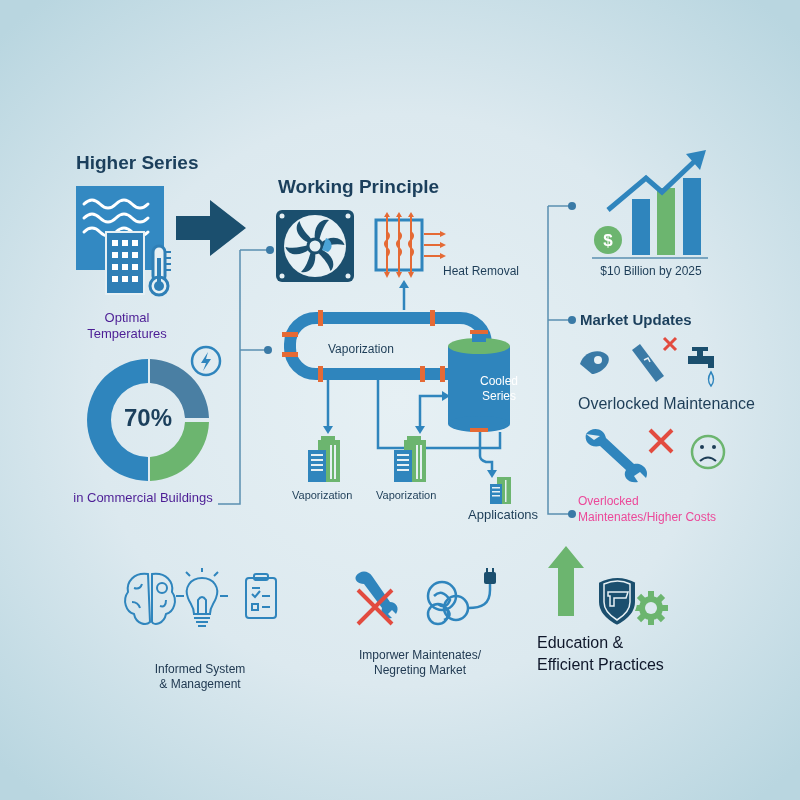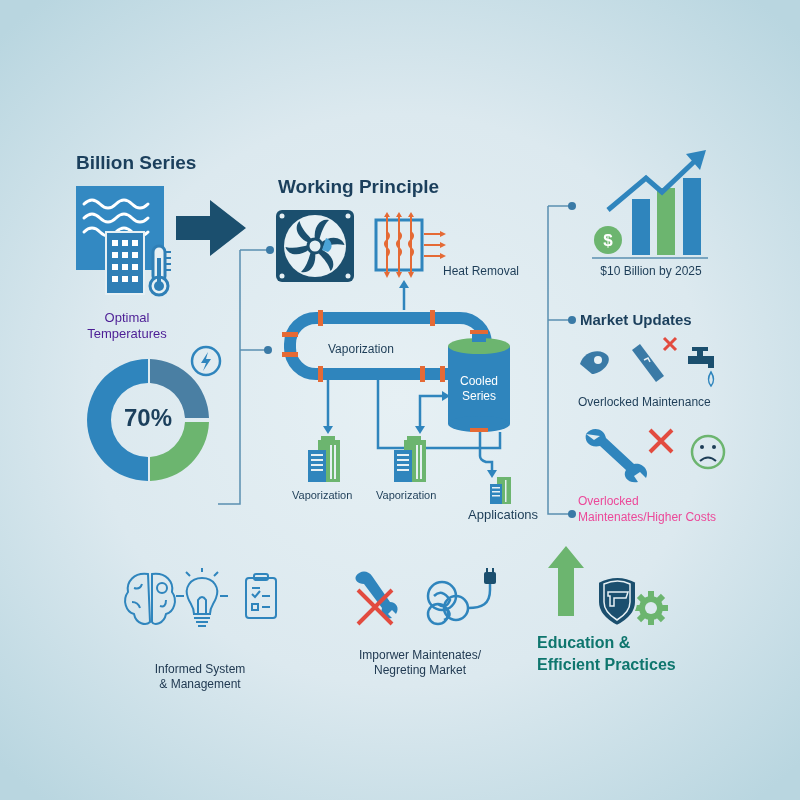--- a/index.html
+++ b/index.html
@@ -6,27 +6,27 @@
   body {
     width: 800px; height: 800px; overflow: hidden; position: relative;
     font-family: "Liberation Sans", "DejaVu Sans", sans-serif;
     background: radial-gradient(ellipse 70% 65% at 50% 50%, #e6f0f4 0%, #dce9ef 55%, #b9d6e0 100%);
     color: #1d3d57;
   }
   .abs { position: absolute; }
   .h-title { font-weight: 700; font-size: 19px; color: #1b3f5c; }
   .label { font-size: 12px; color: #213a52; text-align: center; line-height: 15px; }
   .label-md { font-size: 13px; color: #4c1d95; line-height: 16px; }
-  .label-bold { font-weight: 700; font-size: 16px; color: #0f766e; line-height: 22px; }
+  .label-bold { font-weight: 400; font-size: 16px; color: #0f172a; line-height: 22px; }
   svg { display: block; overflow: visible; }
 </style>
 </head>
 <body>
 
-<div class="abs h-title" style="left:76px;top:152px;">Billion Series</div>
+<div class="abs h-title" style="left:76px;top:152px;">Higher Series</div>
 
 <div class="abs" style="left:76px;top:186px;">
   <svg width="110" height="110" viewBox="0 0 110 110">
     <rect x="0" y="0" width="88" height="84" fill="#3389c2"></rect>
     <g fill="none" stroke="#ffffff" stroke-width="3" stroke-linecap="round">
       <path d="M8 18 q8 -8 16 0 t16 0 t16 0 t16 0"></path>
       <path d="M8 32 q8 -8 16 0 t16 0 t16 0 t16 0"></path>
       <path d="M8 46 q8 -8 16 0 t16 0 t16 0 t16 0"></path>
     </g>
     <rect x="30" y="46" width="38" height="62" fill="#2f7fb6" stroke="#e6f0f4" stroke-width="2"></rect>
@@ -80,20 +80,21 @@
 <div class="abs" style="left:86px;top:404px;width:124px;text-align:center;font-size:24px;font-weight:700;color:#1b3f5c;">70%</div>
 
 <div class="abs" style="left:189px;top:344px;">
   <svg width="34" height="34" viewBox="0 0 34 34">
     <circle cx="17" cy="17" r="14" fill="none" stroke="#2f85bd" stroke-width="2.5"></circle>
     <path d="M19 8 L12 19 H17 L14 27 L22 15 H17 Z" fill="#2f85bd"></path>
   </svg>
 </div>
 
 <div class="abs label-md" style="left:58px;top:490px;width:170px;text-align:center;">
+  <div>in Commercial Buildings</div>
 </div>
 
 <div class="abs" style="left:218px;top:248px;">
   <svg width="60" height="260" viewBox="0 0 60 260">
     <g stroke="#5a8fb0" stroke-width="1.5" fill="none">
       <path d="M22 2 H52"></path>
         <path d="M22 2 V256 H0"></path>
         <path d="M22 102 H48"></path>
     </g>
     <circle cx="52" cy="2" r="4" fill="#3a7aa6"></circle>
@@ -186,21 +187,21 @@
     </g>
     <g fill="#2f85bd">
       <path d="M43 146 L48 154 L53 146 Z"></path>
       <path d="M135 146 L140 154 L145 146 Z"></path>
       <path d="M162 111 L170 116 L162 121 Z"></path>
       <path d="M207 190 L212 198 L217 190 Z"></path>
     </g>
   </svg>
 </div>
 <div class="abs" style="left:328px;top:342px;font-size:12px;color:#1d3d57;">Vaporization</div>
-<div class="abs" style="left:448px;top:374px;width:62px;text-align:center;font-size:12px;line-height:15px;color:#ffffff;">
+<div class="abs" style="left:448px;top:374px;width:62px;text-align:center;font-size:12px;line-height:15px;color:#ffffff;padding-left:20px;">
   <div>Cooled</div>
   <div>Series</div>
 </div>
 
 <div class="abs" style="left:306px;top:436px;">
   <svg width="36" height="46" viewBox="0 0 36 46">
     <rect x="12" y="4" width="22" height="42" fill="#6cb56f"></rect>
       <rect x="15" y="0" width="14" height="5" fill="#6cb56f"></rect>
     <rect x="2" y="14" width="18" height="32" fill="#2f85bd"></rect>
     <g fill="#e6f0f4">
@@ -279,21 +280,21 @@
     <circle cx="20" cy="26" r="4" fill="#e6f0f4"></circle>
     <path d="M54 16 L62 10 L86 42 L78 48 Z" fill="#3a7aa6"></path>
     <path d="M66 26 l4 -2 l2 4" stroke="#e6f0f4" stroke-width="1.5" fill="none"></path>
     <path d="M86 4 L98 16 M98 4 L86 16" stroke="#e24b3f" stroke-width="3"></path>
     <path d="M110 22 H136 V34 H130 V30 H110 Z" fill="#1b4f6e"></path>
     <rect x="119" y="16" width="6" height="6" fill="#1b4f6e"></rect>
     <rect x="114" y="13" width="16" height="4" fill="#1b4f6e"></rect>
     <path d="M133 38 Q128 46 133 52 Q138 46 133 38 Z" fill="none" stroke="#2f85bd" stroke-width="1.5"></path>
   </svg>
 </div>
-<div class="abs" style="left:578px;top:395px;font-size:12px;color:#1d3d57;">Overlocked Maintenance</div>
+<div class="abs" style="left:578px;top:395px;font-size:16px;color:#1d3d57;">Overlocked Maintenance</div>
 
 <div class="abs" style="left:582px;top:424px;">
   <svg width="150" height="60" viewBox="0 0 150 60">
     <path d="M4 10 C10 2 22 4 24 14 L52 40 C60 38 68 46 64 54 L58 48 L52 52 L56 58 C46 60 40 52 44 46 L18 22 C8 24 2 18 4 10 L12 16 L18 12 Z" fill="#2f85bd"></path>
     <path d="M68 6 L90 28 M90 6 L68 28" stroke="#e24b3f" stroke-width="4"></path>
     <circle cx="126" cy="28" r="16" fill="none" stroke="#6cb56f" stroke-width="2.5"></circle>
     <circle cx="120" cy="23" r="2" fill="#1d3d57"></circle>
       <circle cx="132" cy="23" r="2" fill="#1d3d57"></circle>
     <path d="M118 37 Q126 30 134 37" stroke="#1d3d57" stroke-width="2" fill="none"></path>
   </svg>

